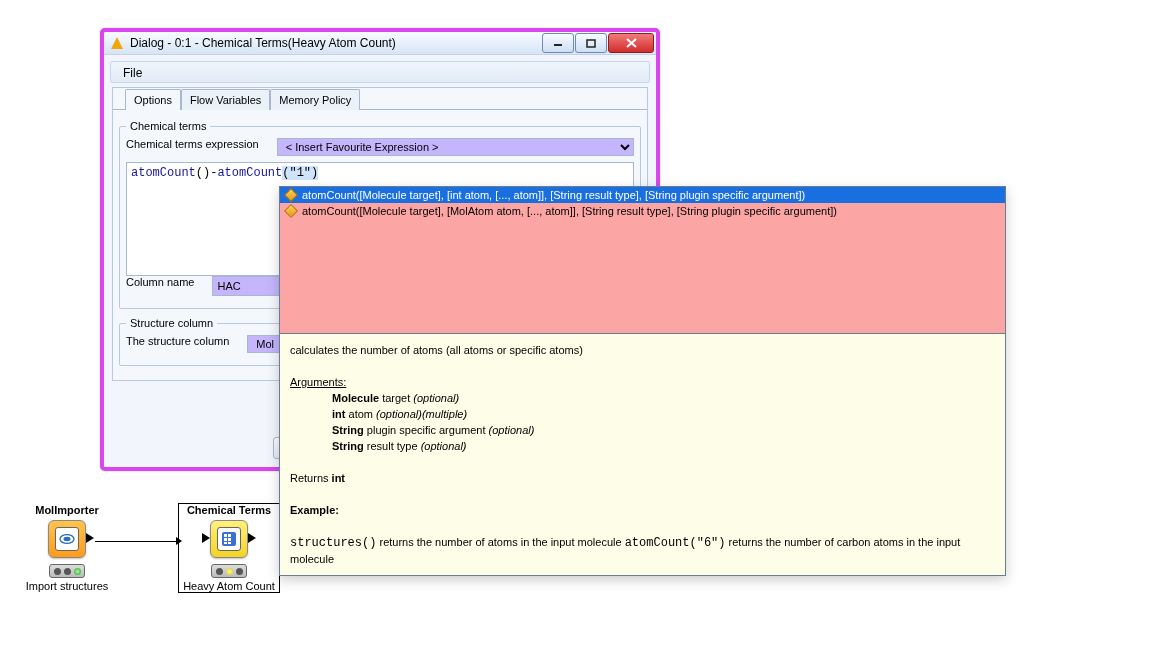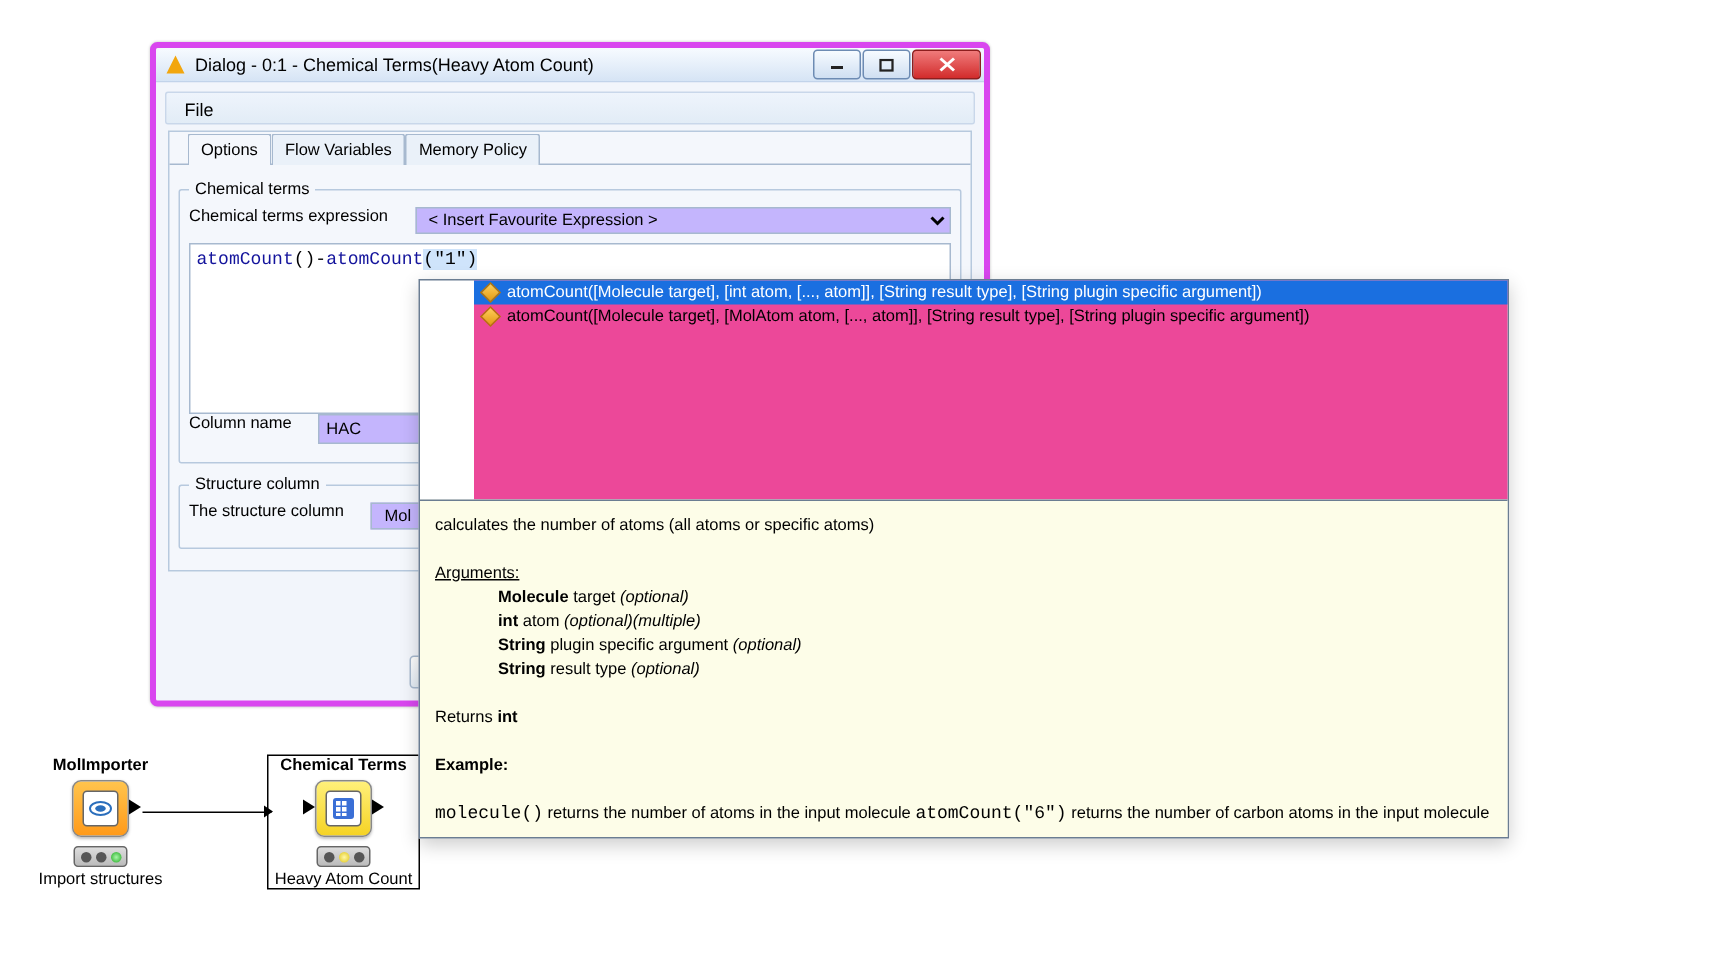--- a/index.html
+++ b/index.html
@@ -183,23 +183,22 @@
     position: absolute;
     left: 279px;
     top: 186px;
     width: 725px;
     border: 1px solid #6b7d92;
     background: #fff;
     z-index: 50;
     box-shadow: 0 4px 12px rgba(0,0,0,.2);
   }
   .ac-list {
-    background: #ec4899;
+    background: #fca5a5;
     max-height: 148px;
-    margin-left: 36px;
   }
   .ac-item {
     display: flex;
     align-items: center;
     gap: 6px;
     padding: 2px 6px;
     font-size: 11px;
   }
   .ac-item.selected {
     background: #1a6fe0;
@@ -410,21 +409,21 @@
     <br>
     <div class="indent"><b>Molecule</b> <span>target</span> <em>(optional)</em></div>
     <div class="indent"><b>int</b> <span>atom</span> <em>(optional)(multiple)</em></div>
     <div class="indent"><b>String</b> <span>plugin specific argument</span> <em>(optional)</em></div>
     <div class="indent"><b>String</b> <span>result type</span> <em>(optional)</em></div>
     <br>
     <div><span>Returns</span> <b>int</b></div>
     <br>
     <div><b>Example:</b></div>
     <br>
-    <div><code>molecule()</code><span> returns the number of atoms in the input molecule </span><code>atomCount("6")</code><span> returns the number of carbon atoms in the input molecule</span></div>
+    <div><code>structures()</code><span> returns the number of atoms in the input molecule </span><code>atomCount("6")</code><span> returns the number of carbon atoms in the input molecule</span></div>
   </div>
 </div>
 
 <div class="workspace">
   <div class="node" style="left:0; top:0;">
     <div class="ntitle">MolImporter</div>
     <div class="iconbox">
       <div class="inner">
         <svg class="molicon" viewBox="0 0 20 16">
             <ellipse cx="10" cy="8" rx="8" ry="5" fill="none" stroke="#2a6ebc" stroke-width="1.5"></ellipse>

